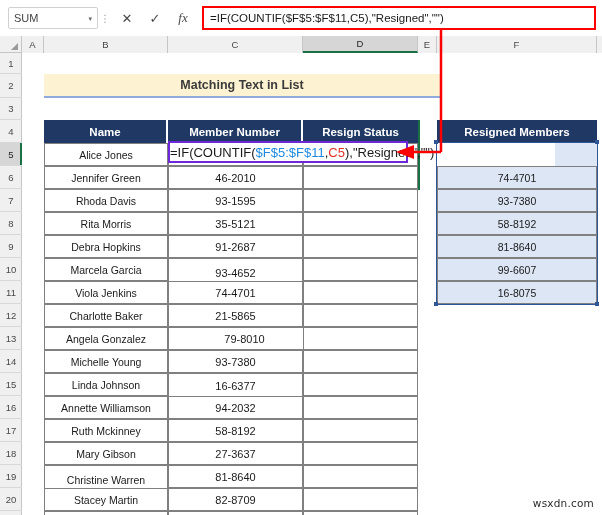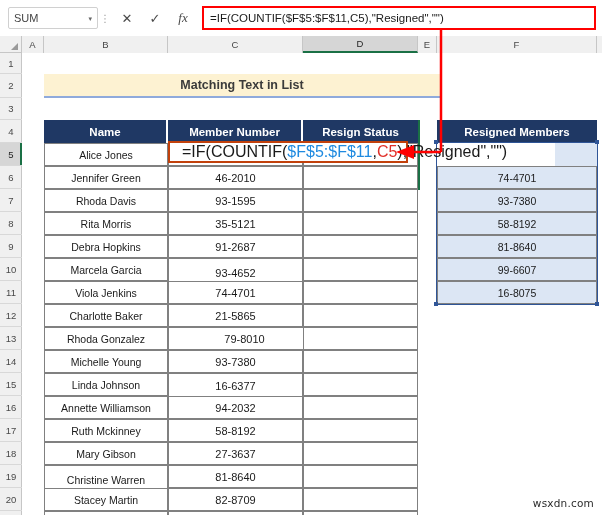--- a/index.html
+++ b/index.html
@@ -121,23 +121,23 @@
     position:absolute;border:1.5px solid #2f5597;box-sizing:border-box;
     pointer-events:none;z-index:4;
   }
   .handle{
     position:absolute;width:4px;height:4px;background:#2f5597;z-index:5;
   }
 
   
   .editcell{
     position:absolute;box-sizing:border-box;
-    border:2px solid #c2410c;background:#ffffff;
-    display:flex;align-items:center;padding-left:12px;
-    font-size:16px;color:#1a1a1a;white-space:nowrap;z-index:7;
+    border:2px solid #6d28d9;background:#ffffff;
+    display:flex;align-items:center;padding-left:0;
+    font-size:13px;color:#1a1a1a;white-space:nowrap;z-index:7;
   }
   .ref-blue{color:#1f8ae0;}
   .ref-red{color:#e0302a;}
 
   
   .ann{position:absolute;z-index:8;pointer-events:none;}
 
   .watermark{
     position:absolute;right:8px;bottom:6px;
     font-size:10.5px;color:#2b2b2b;font-family:"DejaVu Sans",sans-serif;
@@ -208,21 +208,21 @@
     <div class="cell thead" style="left:415px;top:67px;width:160px;height:23px;">Resigned Members</div>
 
     <div class="cell tcell nm" style="left:22px;top:90px;width:124px;height:23px;">Alice Jones</div>
     <div class="cell tcell nm" style="left:22px;top:113px;width:124px;height:23px;">Jennifer Green</div>
     <div class="cell tcell nm" style="left:22px;top:159px;width:124px;height:23px;">Rita Morris</div>
     <div class="cell tcell nm" style="left:22px;top:136px;width:124px;height:23px;">Rhoda Davis</div>
     <div class="cell tcell nm" style="left:22px;top:182px;width:124px;height:23px;">Debra Hopkins</div>
     <div class="cell tcell nm" style="left:22px;top:205px;width:124px;height:23px;">Marcela Garcia</div>
     <div class="cell tcell nm" style="left:22px;top:228px;width:124px;height:23px;">Viola Jenkins</div>
     <div class="cell tcell nm" style="left:22px;top:251px;width:124px;height:23px;">Charlotte Baker</div>
-    <div class="cell tcell nm" style="left:22px;top:274px;width:124px;height:23px;">Rhoda Gonzalez</div>
+    <div class="cell tcell nm" style="left:22px;top:274px;width:124px;height:23px;">Angela Gonzalez</div>
     <div class="cell tcell nm" style="left:22px;top:297px;width:124px;height:23px;">Michelle Young</div>
     <div class="cell tcell nm" style="left:22px;top:320px;width:124px;height:23px;">Linda Johnson</div>
     <div class="cell tcell nm" style="left:22px;top:343px;width:124px;height:23px;">Annette Williamson</div>
     <div class="cell tcell nm" style="left:22px;top:366px;width:124px;height:23px;">Ruth Mckinney</div>
     <div class="cell tcell nm" style="left:22px;top:389px;width:124px;height:23px;">Mary Gibson</div>
     <div class="cell tcell nm" style="left:22px;top:412px;width:124px;height:30px;">Christine Warren</div>
     <div class="cell tcell nm" style="left:22px;top:435px;width:124px;height:23px;">Stacey Martin</div>
     <div class="cell tcell nm" style="left:22px;top:458px;width:124px;height:23px;">Shirley Clarke</div>
 
     <div class="cell tcell" style="left:146px;top:90px;width:135px;height:23px;"></div>

